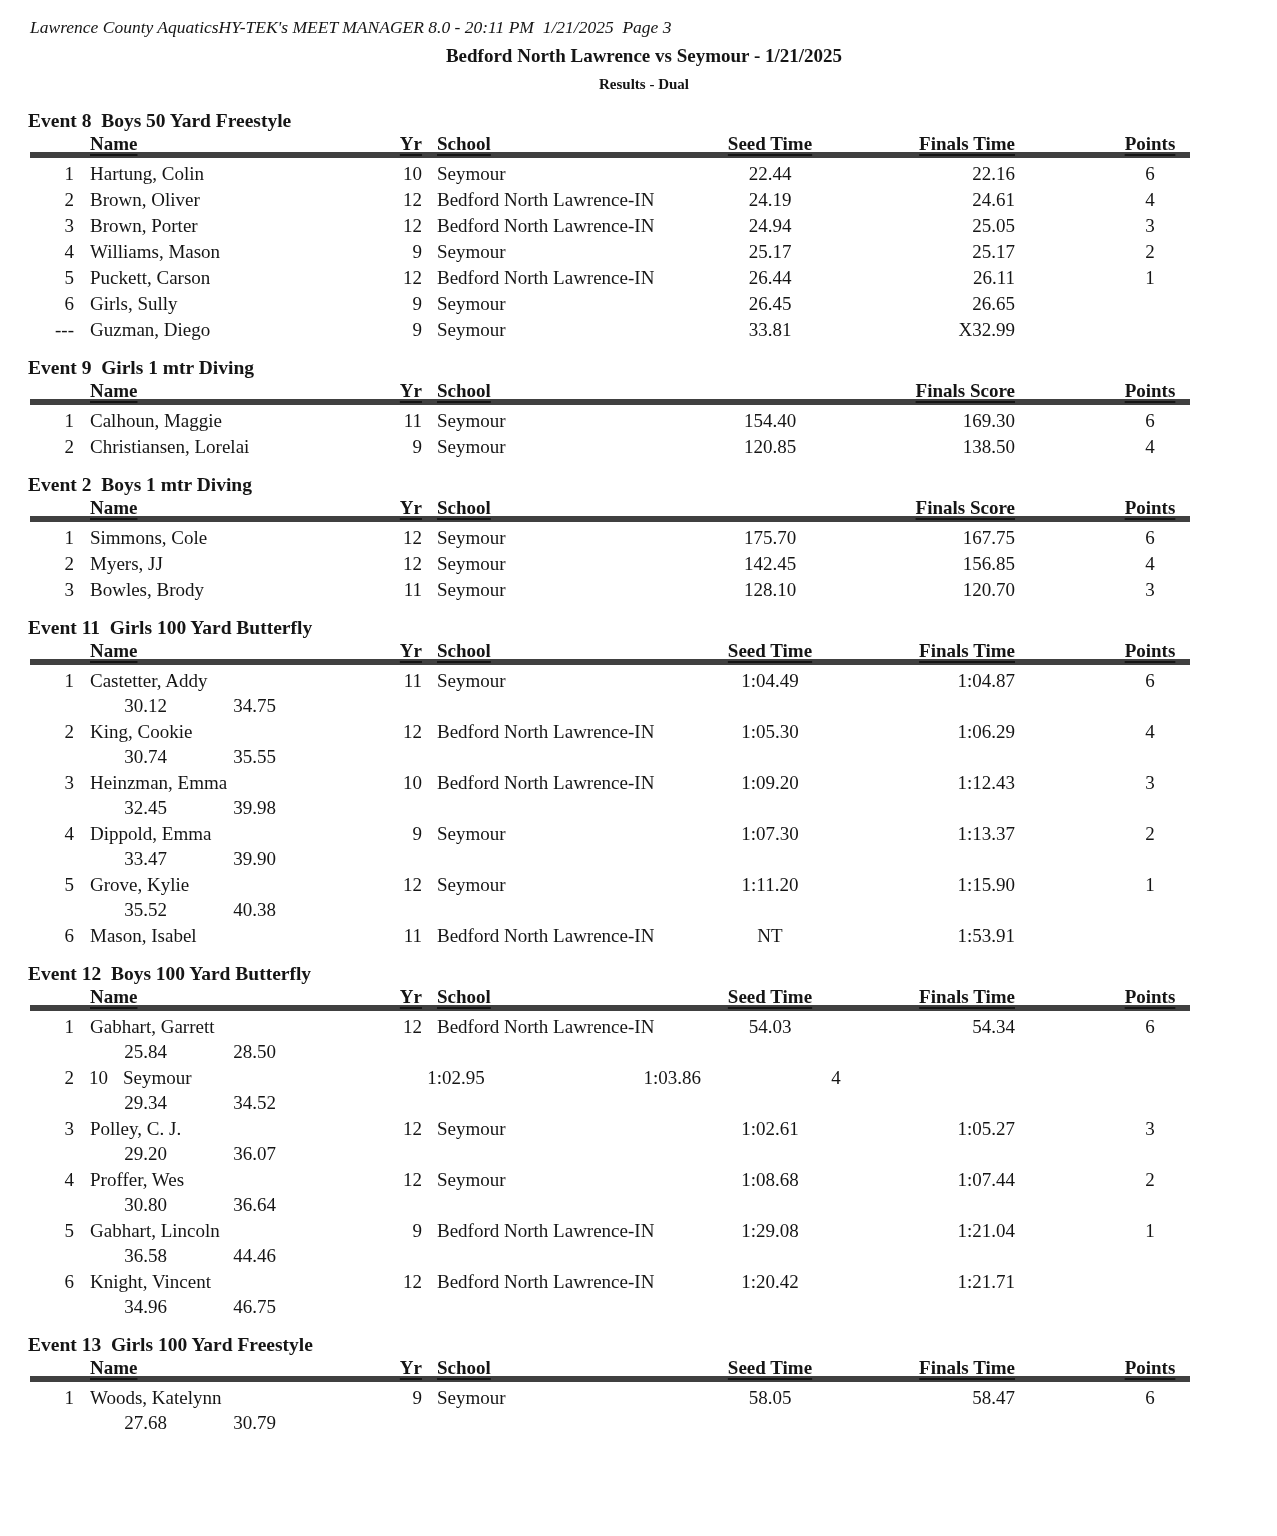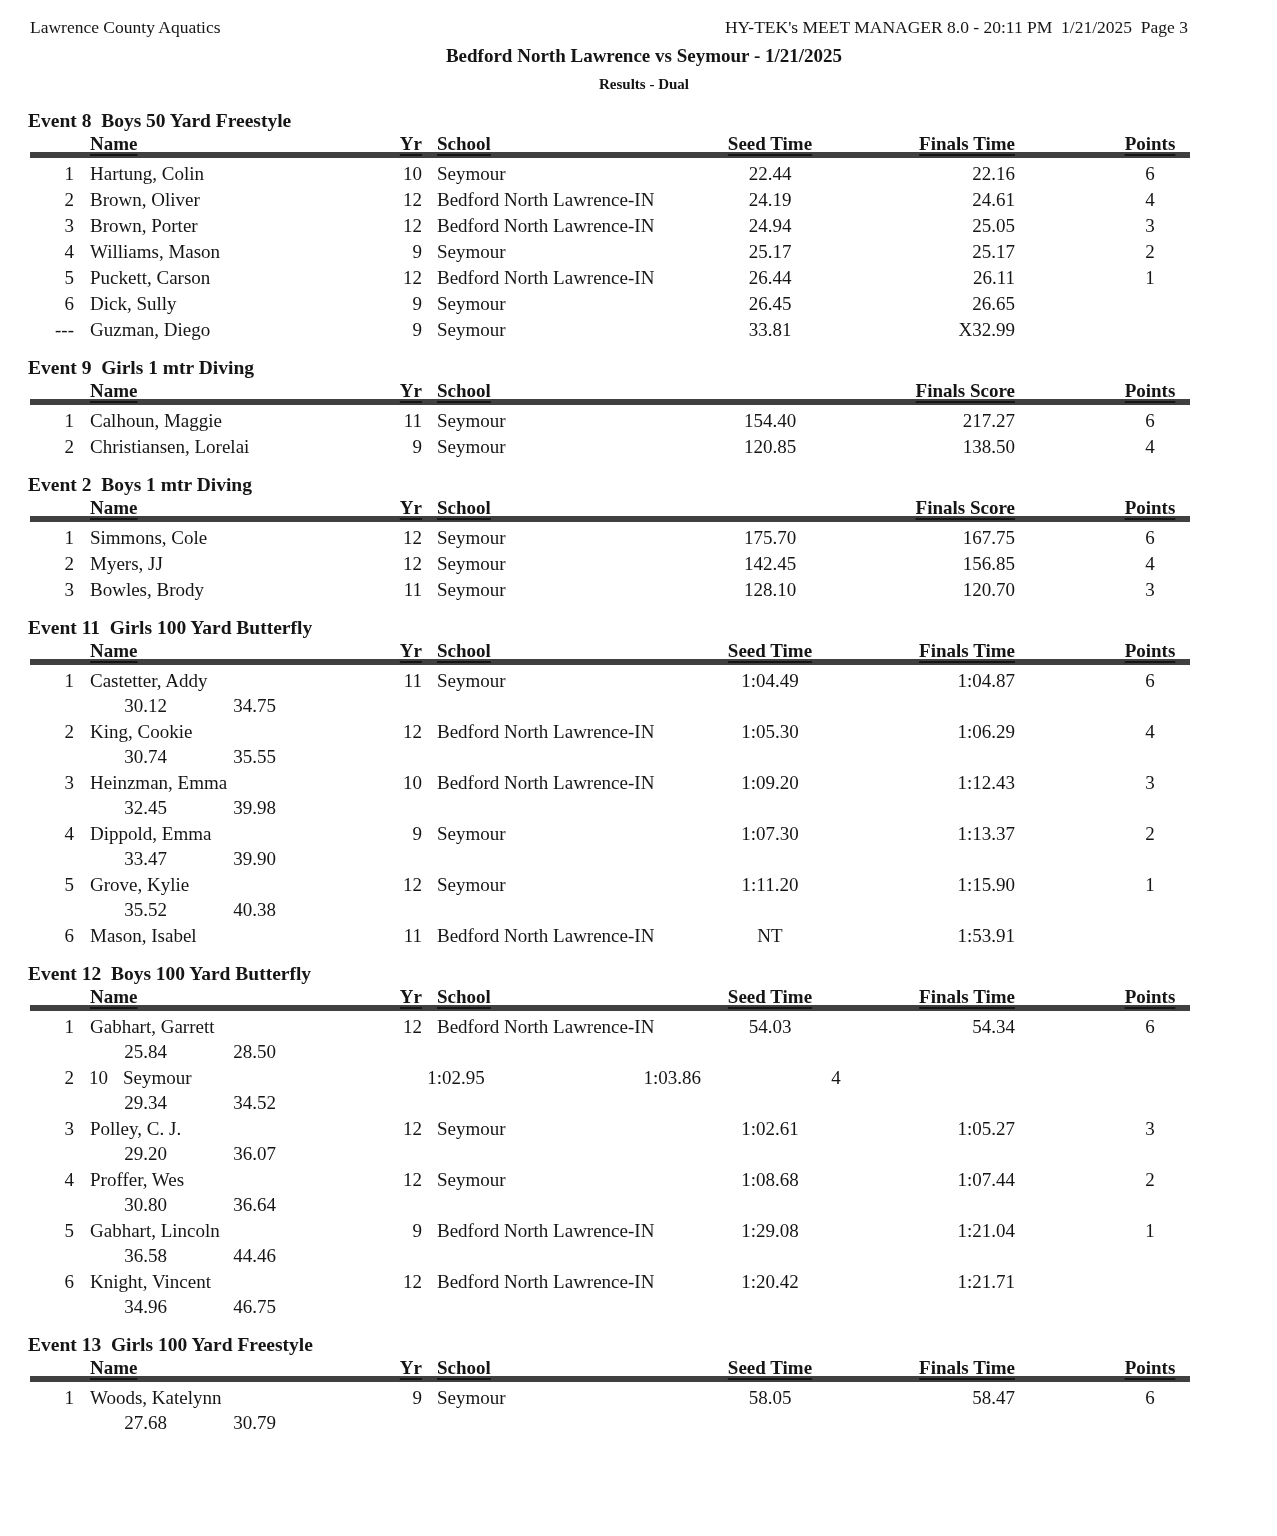--- a/index.html
+++ b/index.html
@@ -5,22 +5,22 @@
   * { margin:0; padding:0; box-sizing:border-box; }
   html,body { background:#ffffff; }
   body {
     width:1277px; height:1536px; overflow:hidden;
     color:#151515;
     font-family:"Liberation Serif","DejaVu Serif",serif;
   }
   .page { padding:17px 0 0 30px; }
 
   .page-header {
-    width:1158px; display:flex; justify-content:space-between;
-    font-size:17.5px; line-height:21px; white-space:pre;
+    width:1158px; display:flex; 
+    font-size:17.5px; line-height:21px; white-space:pre;font-style:italic;
   }
   .meet-title {
     width:1228px; text-align:center; font-weight:700;
     font-size:19px; line-height:25px; margin-top:5px; white-space:pre;
   }
   .report-subtitle {
     width:1228px; text-align:center; font-weight:700;
     font-size:15px; line-height:24px; margin-top:4px;
   }
 
@@ -63,27 +63,27 @@
   <div class="report-subtitle">Results - Dual</div>
   <div class="events">
       <section class="event">
         <div class="event-heading">Event 8  Boys 50 Yard Freestyle</div>
         <div class="trow thead"><span class="c-rank"></span><span class="c-name"><span class="u">Name</span></span><span class="c-yr"><span class="u">Yr</span></span><span class="c-school"><span class="u">School</span></span><span class="c-seed"><span class="u">Seed Time</span></span><span class="c-finals"><span class="u">Finals Time</span></span><span class="c-points"><span class="u">Points</span></span></div>
         <div class="trow brow"><span class="c-rank">1</span><span class="c-name">Hartung, Colin</span><span class="c-yr">10</span><span class="c-school">Seymour</span><span class="c-seed">22.44</span><span class="c-finals">22.16</span><span class="c-points">6</span></div>
         <div class="trow brow"><span class="c-rank">2</span><span class="c-name">Brown, Oliver</span><span class="c-yr">12</span><span class="c-school">Bedford North Lawrence-IN</span><span class="c-seed">24.19</span><span class="c-finals">24.61</span><span class="c-points">4</span></div>
         <div class="trow brow"><span class="c-rank">3</span><span class="c-name">Brown, Porter</span><span class="c-yr">12</span><span class="c-school">Bedford North Lawrence-IN</span><span class="c-seed">24.94</span><span class="c-finals">25.05</span><span class="c-points">3</span></div>
         <div class="trow brow"><span class="c-rank">4</span><span class="c-name">Williams, Mason</span><span class="c-yr">9</span><span class="c-school">Seymour</span><span class="c-seed">25.17</span><span class="c-finals">25.17</span><span class="c-points">2</span></div>
         <div class="trow brow"><span class="c-rank">5</span><span class="c-name">Puckett, Carson</span><span class="c-yr">12</span><span class="c-school">Bedford North Lawrence-IN</span><span class="c-seed">26.44</span><span class="c-finals">26.11</span><span class="c-points">1</span></div>
-        <div class="trow brow"><span class="c-rank">6</span><span class="c-name">Dick, Sully</span><span class="c-yr">9</span><span class="c-school">Seymour</span><span class="c-seed">26.45</span><span class="c-finals">26.65</span><span class="c-points"></span></div>
+        <div class="trow brow"><span class="c-rank">6</span><span class="c-name">Girls, Sully</span><span class="c-yr">9</span><span class="c-school">Seymour</span><span class="c-seed">26.45</span><span class="c-finals">26.65</span><span class="c-points"></span></div>
         <div class="trow brow"><span class="c-rank">---</span><span class="c-name">Guzman, Diego</span><span class="c-yr">9</span><span class="c-school">Seymour</span><span class="c-seed">33.81</span><span class="c-finals">X32.99</span><span class="c-points"></span></div>
       </section>
       <section class="event">
         <div class="event-heading">Event 9  Girls 1 mtr Diving</div>
         <div class="trow thead"><span class="c-rank"></span><span class="c-name"><span class="u">Name</span></span><span class="c-yr"><span class="u">Yr</span></span><span class="c-school"><span class="u">School</span></span><span class="c-seed"></span><span class="c-finals"><span class="u">Finals Score</span></span><span class="c-points"><span class="u">Points</span></span></div>
-        <div class="trow brow"><span class="c-rank">1</span><span class="c-name">Calhoun, Maggie</span><span class="c-yr">11</span><span class="c-school">Seymour</span><span class="c-seed">154.40</span><span class="c-finals">217.27</span><span class="c-points">6</span></div>
+        <div class="trow brow"><span class="c-rank">1</span><span class="c-name">Calhoun, Maggie</span><span class="c-yr">11</span><span class="c-school">Seymour</span><span class="c-seed">154.40</span><span class="c-finals">169.30</span><span class="c-points">6</span></div>
         <div class="trow brow"><span class="c-rank">2</span><span class="c-name">Christiansen, Lorelai</span><span class="c-yr">9</span><span class="c-school">Seymour</span><span class="c-seed">120.85</span><span class="c-finals">138.50</span><span class="c-points">4</span></div>
       </section>
       <section class="event">
         <div class="event-heading">Event 2  Boys 1 mtr Diving</div>
         <div class="trow thead"><span class="c-rank"></span><span class="c-name"><span class="u">Name</span></span><span class="c-yr"><span class="u">Yr</span></span><span class="c-school"><span class="u">School</span></span><span class="c-seed"></span><span class="c-finals"><span class="u">Finals Score</span></span><span class="c-points"><span class="u">Points</span></span></div>
         <div class="trow brow"><span class="c-rank">1</span><span class="c-name">Simmons, Cole</span><span class="c-yr">12</span><span class="c-school">Seymour</span><span class="c-seed">175.70</span><span class="c-finals">167.75</span><span class="c-points">6</span></div>
         <div class="trow brow"><span class="c-rank">2</span><span class="c-name">Myers, JJ</span><span class="c-yr">12</span><span class="c-school">Seymour</span><span class="c-seed">142.45</span><span class="c-finals">156.85</span><span class="c-points">4</span></div>
         <div class="trow brow"><span class="c-rank">3</span><span class="c-name">Bowles, Brody</span><span class="c-yr">11</span><span class="c-school">Seymour</span><span class="c-seed">128.10</span><span class="c-finals">120.70</span><span class="c-points">3</span></div>
       </section>
       <section class="event">

